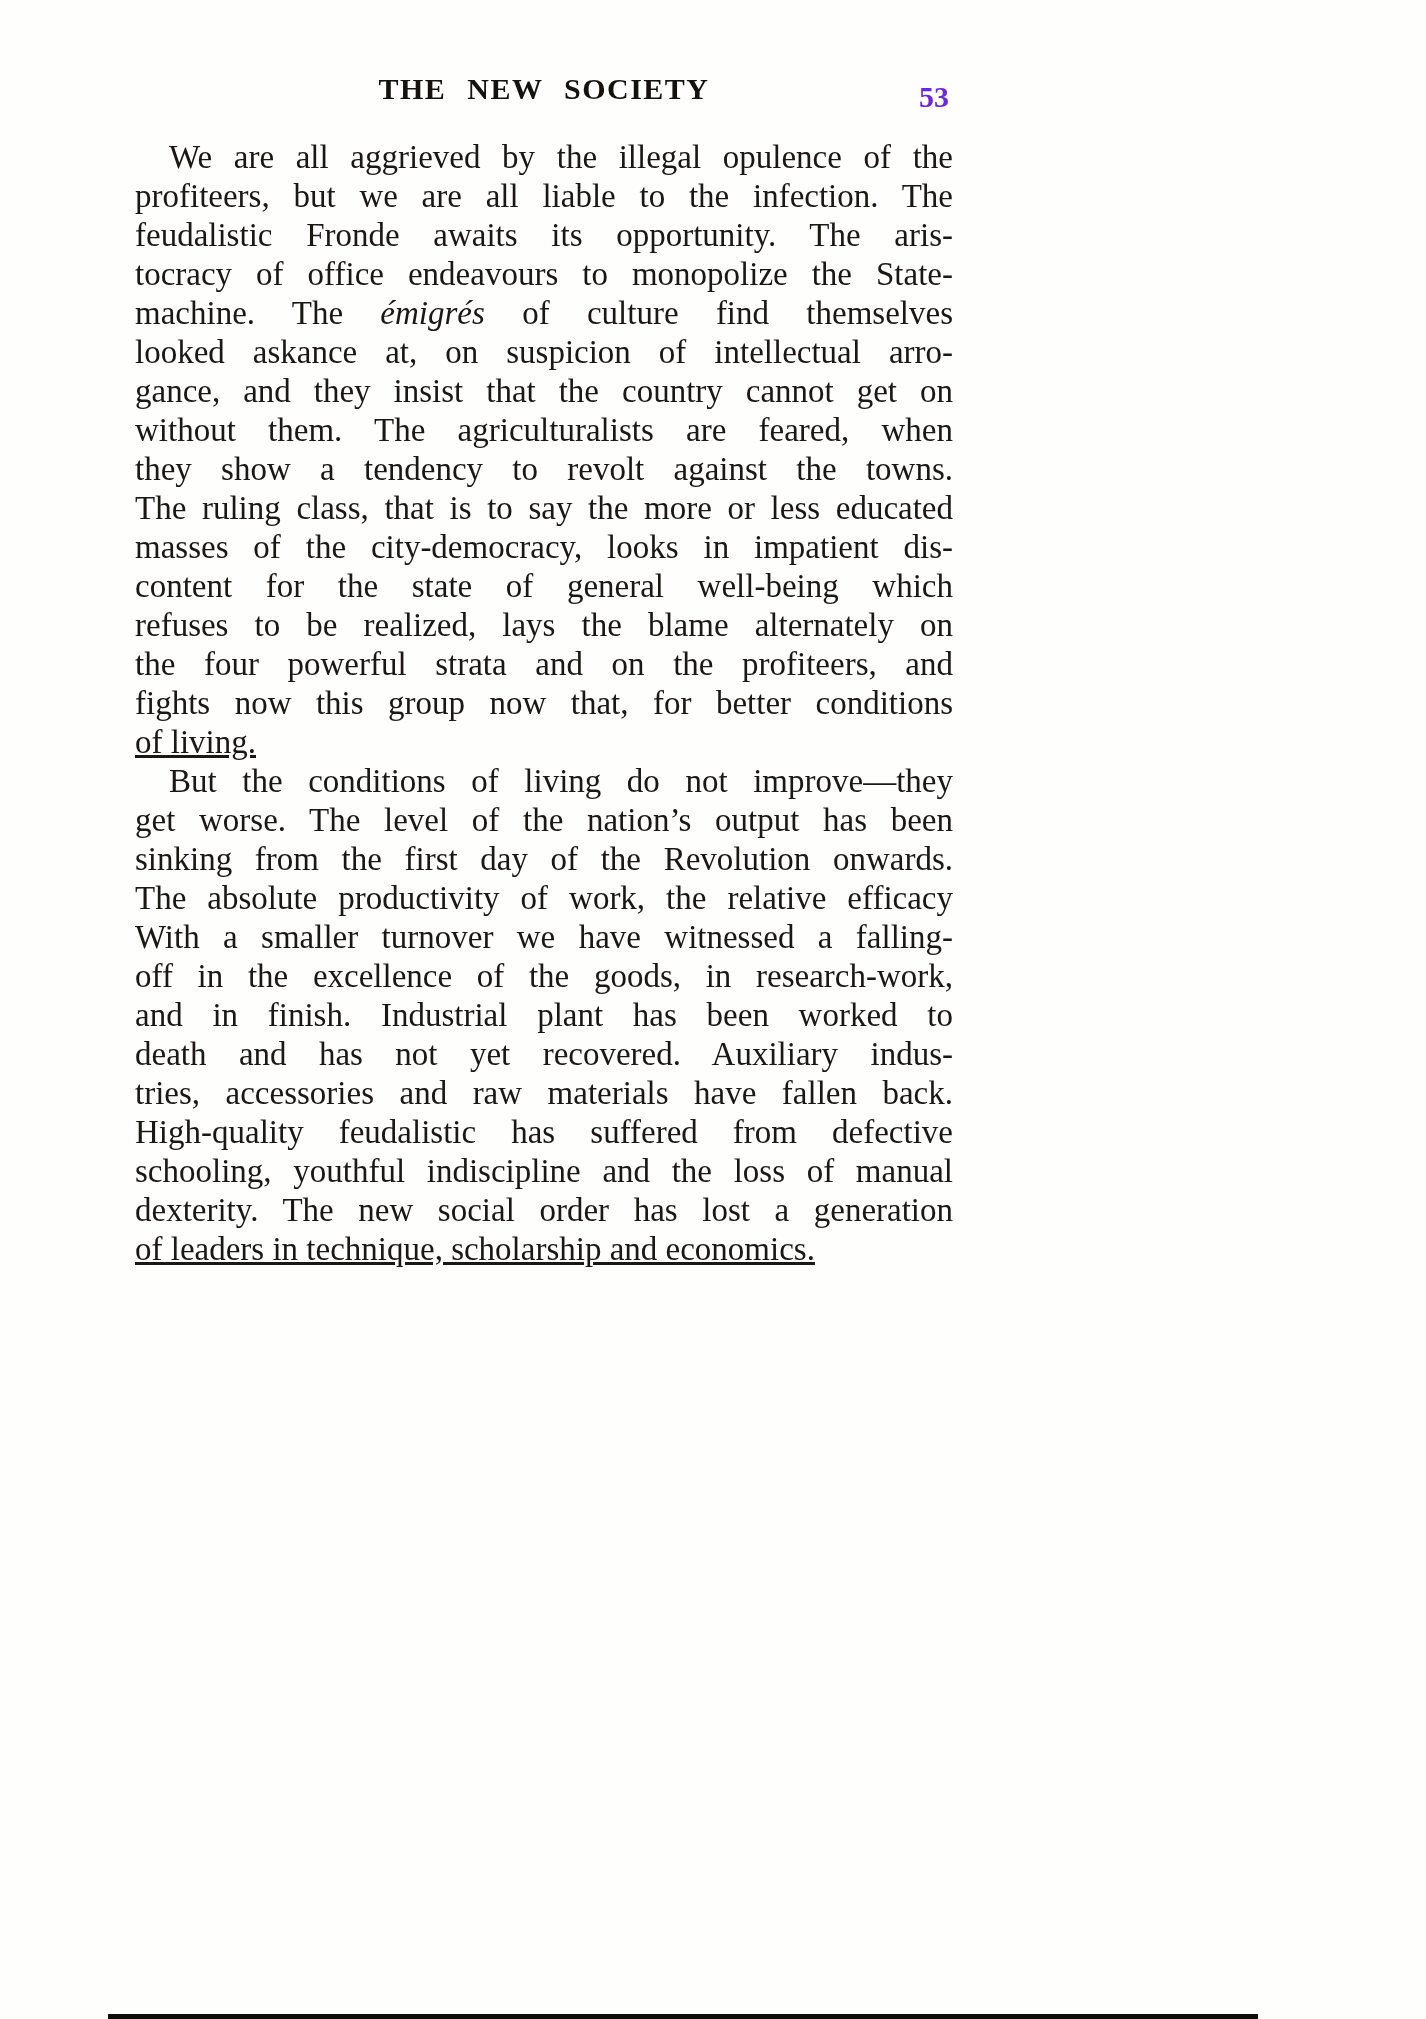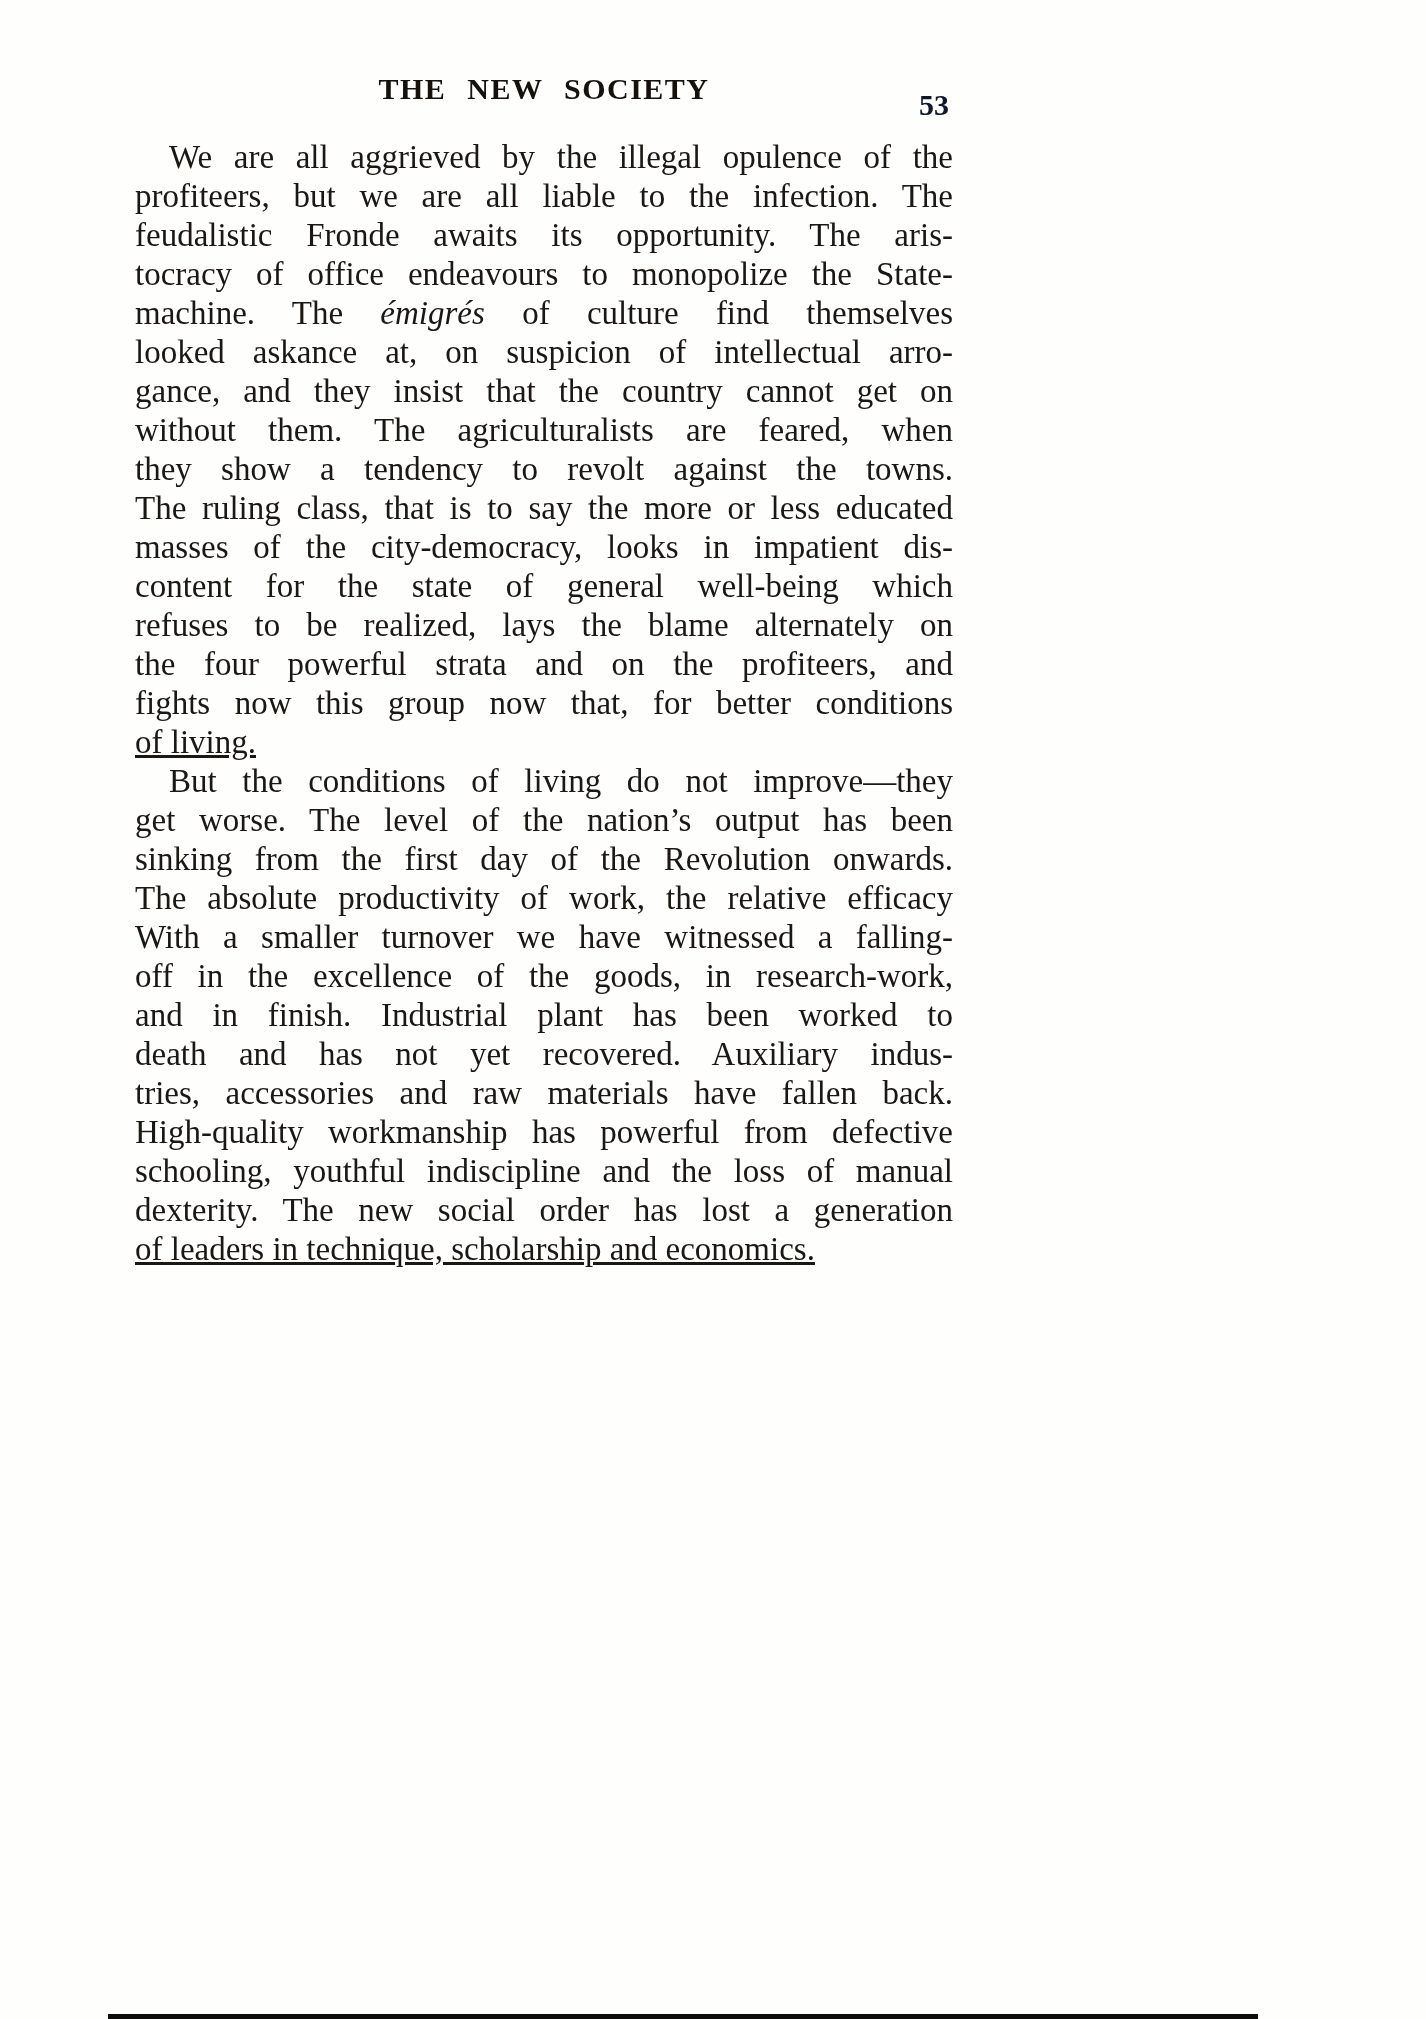--- a/index.html
+++ b/index.html
@@ -31,24 +31,24 @@
   .title {
     font-size: 30px;
     font-weight: bold;
     letter-spacing: 1.5px;
     word-spacing: 12px;
     color: #15110d;
   }
   .pagenum {
     position: absolute;
     right: 4px;
-    top: 16px;
+    top: 8px;
     font-size: 30px;
     font-weight: bold;
-    color: #0f172a;
+    color: #6d28d9;
   }
   .body-text {
     font-size: 33px;
   }
   .line {
     line-height: 39px;
     text-align: justify;
     text-align-last: justify;
     white-space: normal;
     hyphens: none;
@@ -103,21 +103,21 @@
         <div>
           <div class="line first">But the conditions of living do not improve—they</div>
           <div class="line">get worse. The level of the nation’s output has been</div>
           <div class="line">sinking from the first day of the Revolution onwards.</div>
           <div class="line">The absolute productivity of work, the relative efficacy</div>
           <div class="line">With a smaller turnover we have witnessed a falling-</div>
           <div class="line">off in the excellence of the goods, in research-work,</div>
           <div class="line">and in finish. Industrial plant has been worked to</div>
           <div class="line">death and has not yet recovered. Auxiliary indus-</div>
           <div class="line">tries, accessories and raw materials have fallen back.</div>
-          <div class="line">High-quality workmanship has powerful from defective</div>
+          <div class="line">High-quality feudalistic has suffered from defective</div>
           <div class="line">schooling, youthful indiscipline and the loss of manual</div>
           <div class="line">dexterity. The new social order has lost a generation</div>
           <div class="line para-last">of leaders in technique, scholarship and economics.</div>
         </div>
       </div>
   </div>
   <div class="scan-edge"></div>
 </div>
 
 </body></html>

